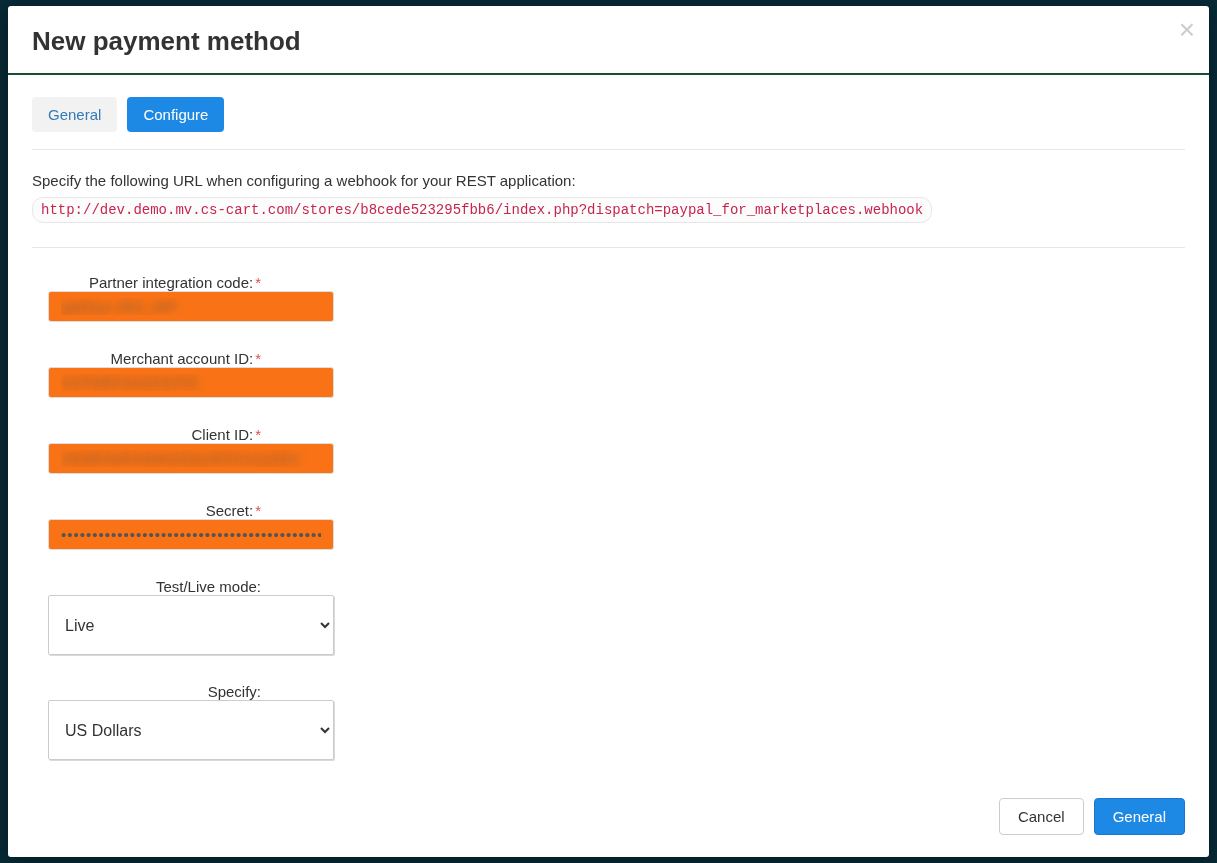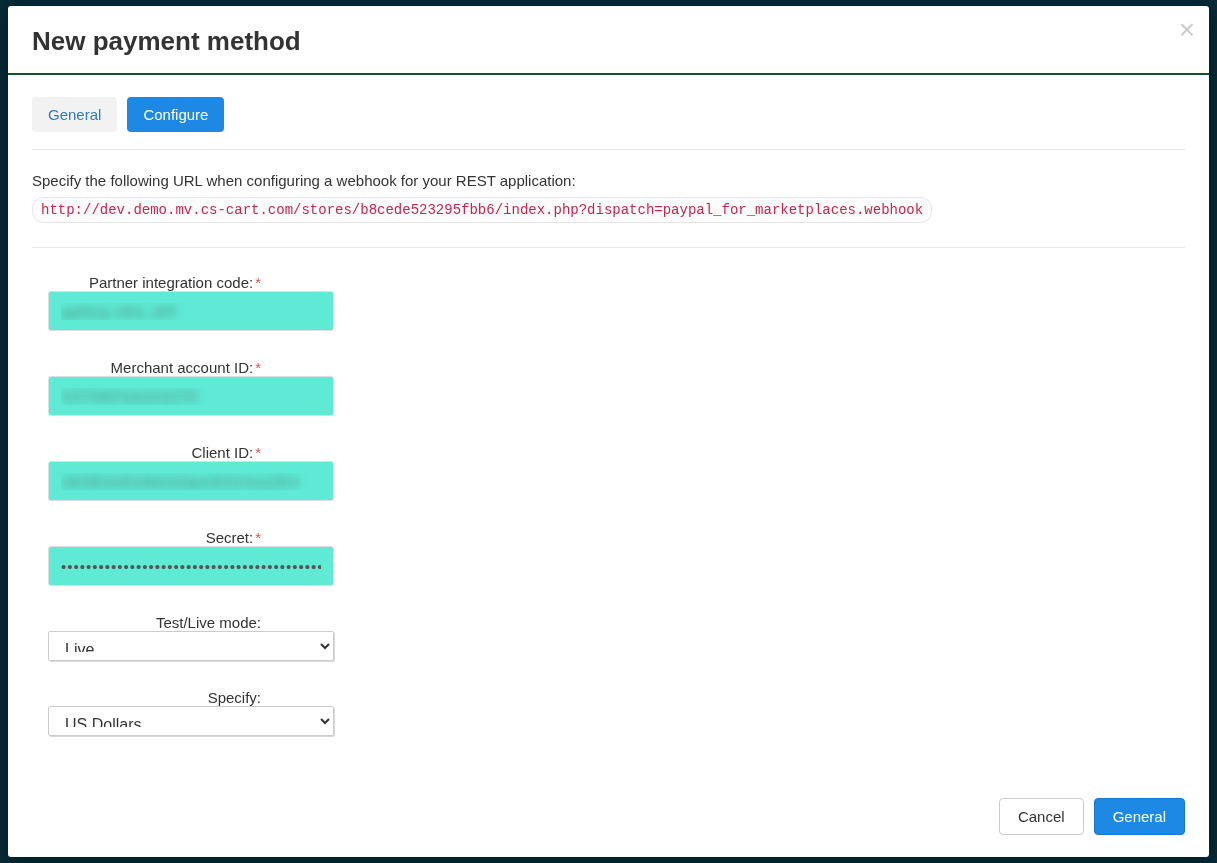--- a/index.html
+++ b/index.html
@@ -108,37 +108,37 @@
       font-size: 15px;
       color: #333;
       padding-right: 6px;
     }
     .required {
       color: #d9534f;
       margin-left: 2px;
     }
     .form-input {
       width: 286px;
-      height: 40px;
+      height: 31px;
       padding: 8px 12px;
       border: 1px solid #ddd;
       border-radius: 3px;
       font-size: 15px;
       color: #555;
-      background: #5eead4;
+      background: #f97316;
       margin-left: 16px;
     }
     .form-input.blurred {
       color: transparent;
       text-shadow: 0 0 8px rgba(80,80,80,0.6);
       user-select: none;
     }
     .form-select {
       width: 286px;
-      height: 30px;
+      height: 60px;
       padding: 8px 12px;
       border: 1px solid #ccc;
       border-radius: 2px;
       font-size: 16px;
       color: #333;
       background: #fff;
       margin-left: 16px;
       box-shadow: 1px 1px 0 rgba(0,0,0,0.15);
     }
     .modal-footer {

